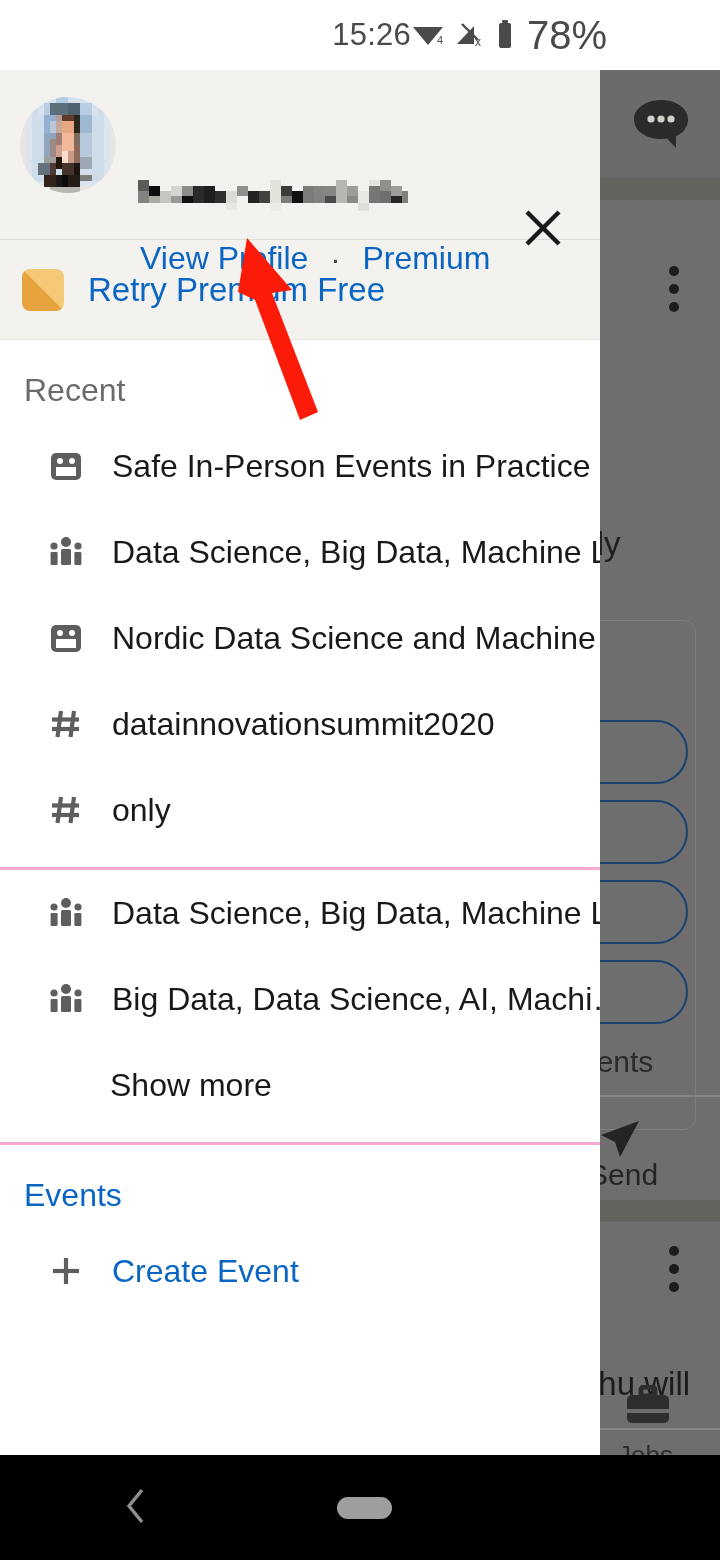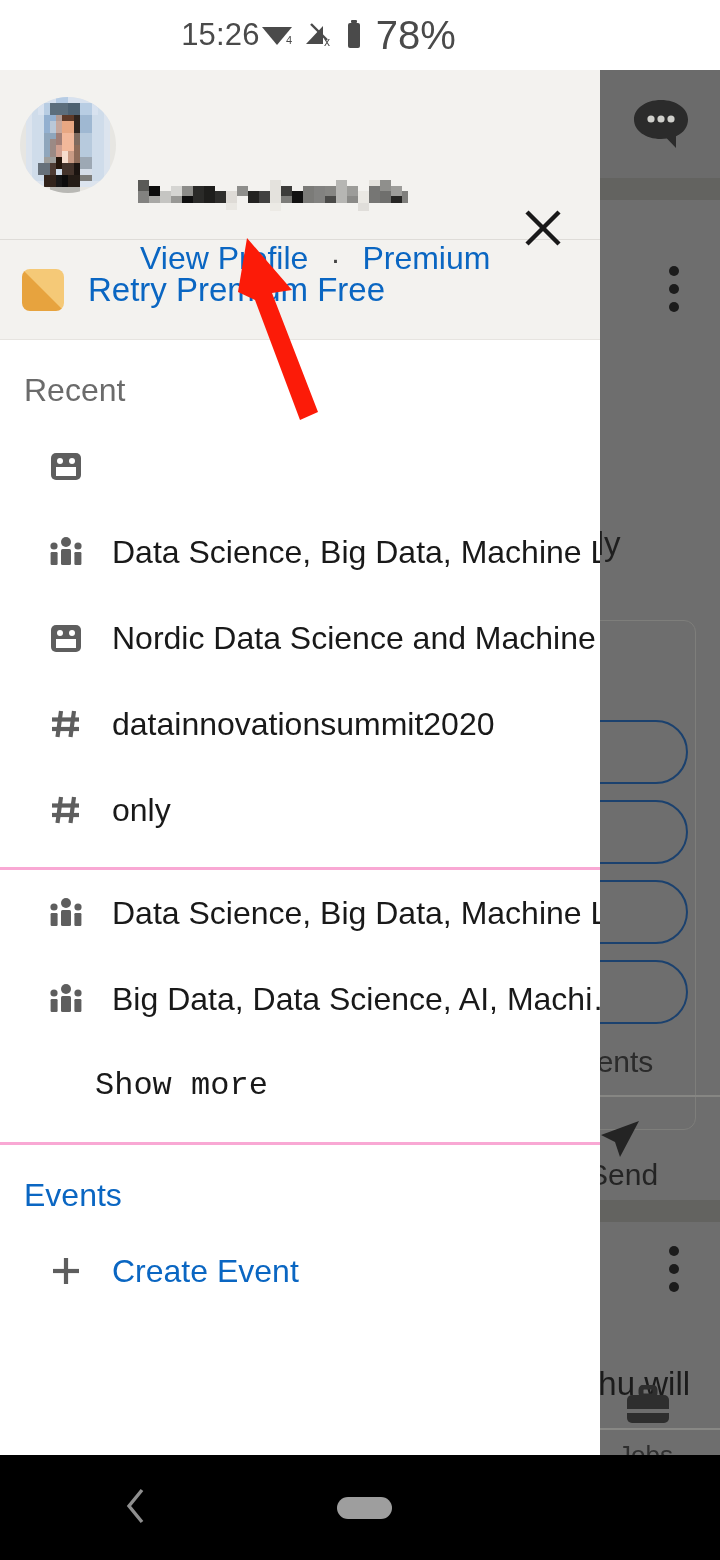--- a/index.html
+++ b/index.html
@@ -20,21 +20,21 @@
   }
 
   
   .status-bar {
     position: absolute;
     top: 0; left: 0;
     width: 633px; height: 70px;
     background: #ffffff;
     display: flex;
     align-items: center;
-    justify-content: center;
+    justify-content: flex-end;
     padding: 0 26px 0 30px;
     z-index: 60;
   }
   .status-time {
     font-size: 31px;
     color: #4a4a4a;
     letter-spacing: 0.2px;
   }
   .status-right {
     display: flex;
@@ -236,21 +236,21 @@
   }
   .nav-icon svg { display: block; }
   .nav-label {
     margin-left: 22px;
     font-size: 32px;
     color: #191919;
     white-space: nowrap;
     overflow: hidden;
   }
   .nav-label.blue { color: #0a66c2; font-weight: 500; }
-  .nav-item.no-icon .nav-label { margin-left: 0; font-family: Liberation Mono, monospace; }
+  .nav-item.no-icon .nav-label { margin-left: 15px; }
   .nav-item.no-icon { padding-left: 95px; }
 
   
   .arrow-annot {
     position: absolute;
     top: 0; left: 0;
     width: 720px; height: 1560px;
     z-index: 50;
     pointer-events: none;
   }
@@ -457,20 +457,21 @@
 
         <div class="nav-item">
           <span class="nav-icon">
             <svg width="36" height="36" viewBox="0 0 36 36">
               <rect x="3" y="5" width="30" height="27" rx="5" fill="#5e5e5e"></rect>
               <circle cx="12" cy="13" r="3" fill="#ffffff"></circle>
               <circle cx="24" cy="13" r="3" fill="#ffffff"></circle>
               <rect x="8" y="19" width="20" height="9" fill="#ffffff"></rect>
             </svg>
           </span>
+          <span class="nav-label">Safe In-Person Events in Practice</span>
         </div>
 
         <div class="nav-item">
           <span class="nav-icon">
             <svg width="36" height="36" viewBox="0 0 36 36">
               <circle cx="18" cy="8" r="5" fill="#5e5e5e"></circle>
               <rect x="13" y="15" width="10" height="16" rx="1.5" fill="#5e5e5e"></rect>
               <circle cx="6" cy="12" r="3.6" fill="#5e5e5e"></circle>
               <rect x="2.6" y="18" width="7" height="13" rx="1.2" fill="#5e5e5e"></rect>
               <circle cx="30" cy="12" r="3.6" fill="#5e5e5e"></circle>

